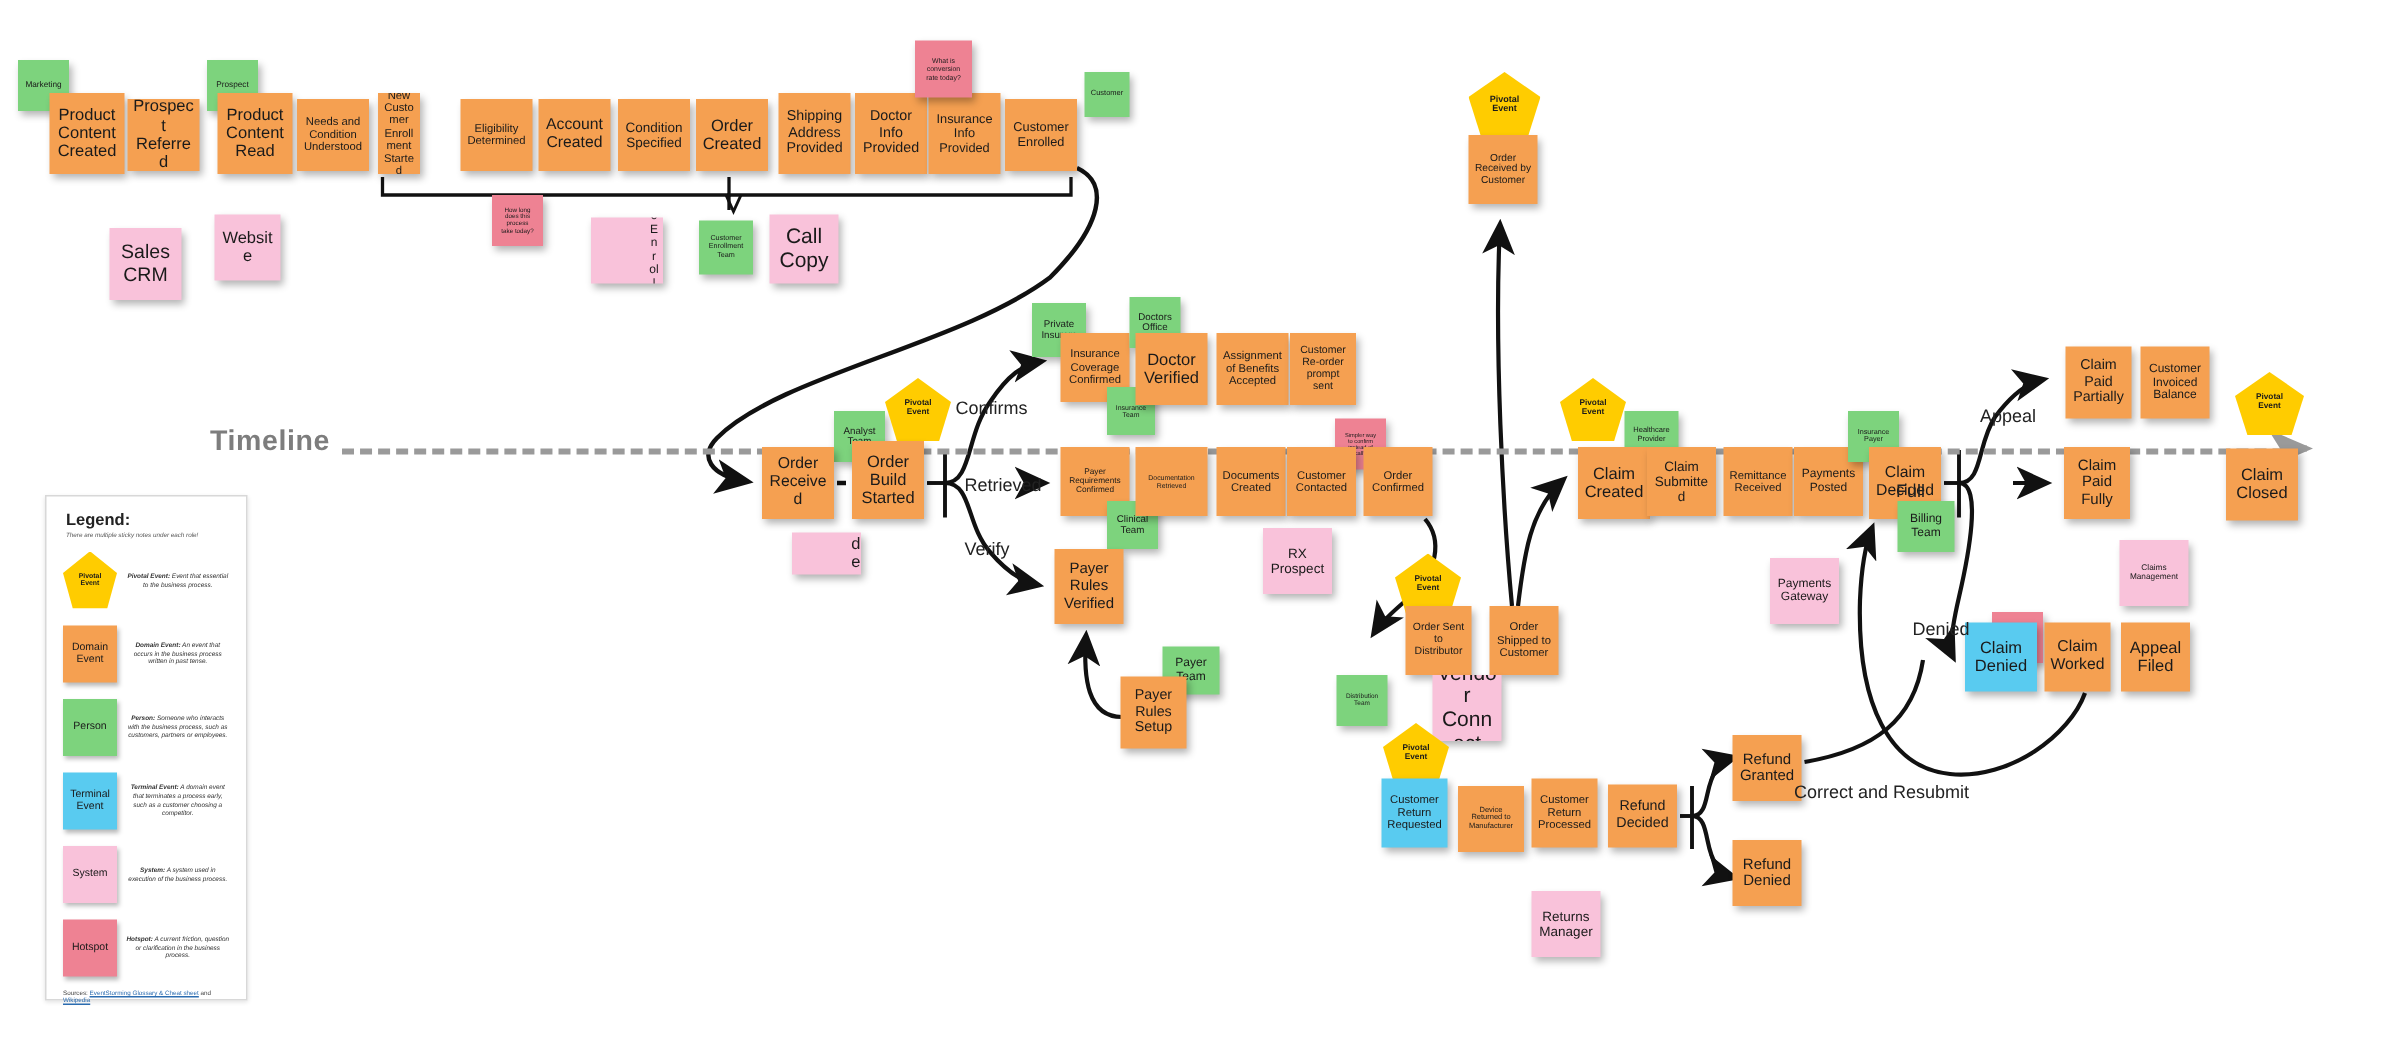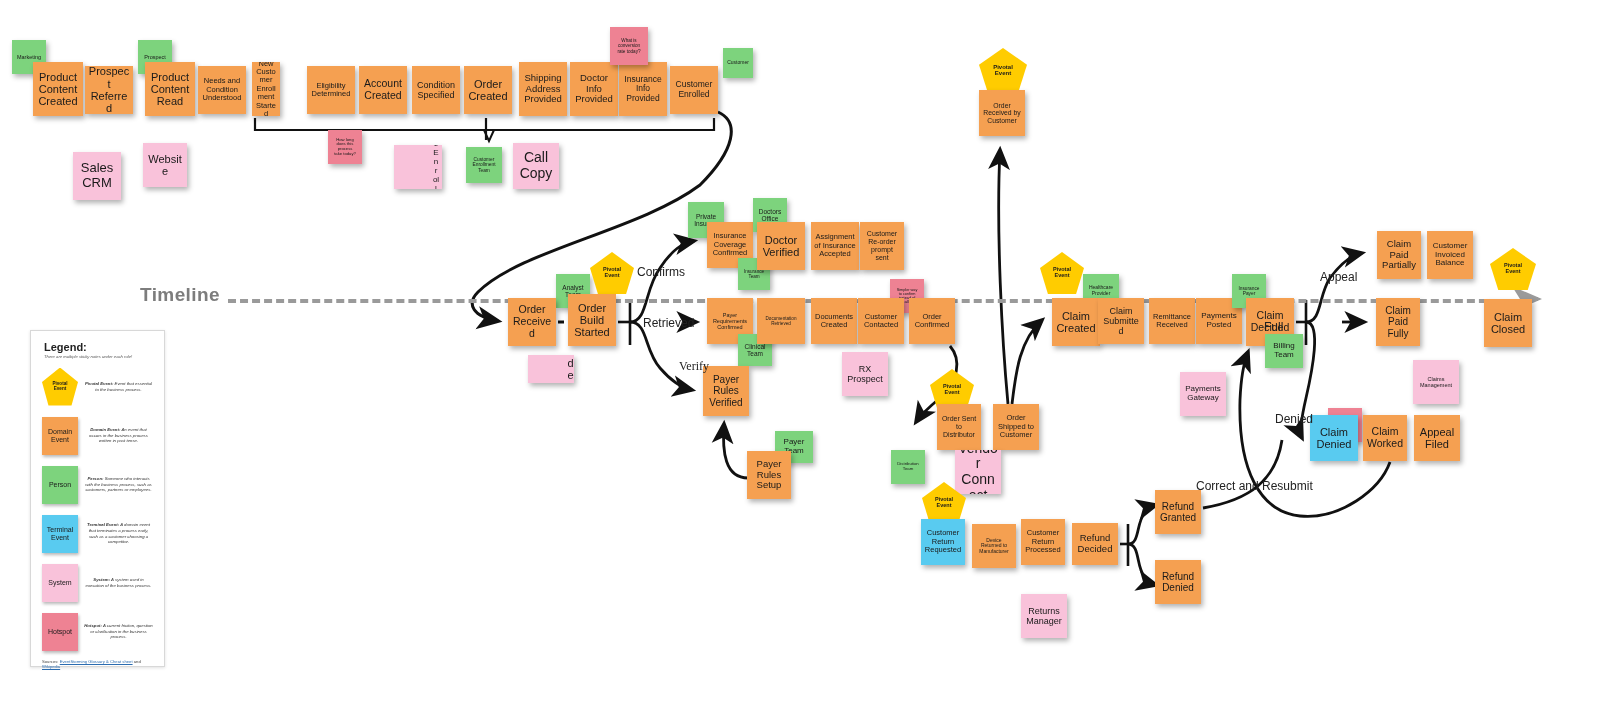--- a/index.html
+++ b/index.html
@@ -254,21 +254,21 @@
       <div class="note domain" style="left: 707px; top: 222px; width: 46px; height: 46px; font-size: 7.5px;">Insurance
 Coverage
 Confirmed</div>
       <div class="note person" style="left: 738px; top: 258px; width: 32px; height: 32px; font-size: 4.6px;">Insurance
 Team</div>
       <div class="note person" style="left: 753px; top: 198px; width: 34px; height: 34px; font-size: 6.5px;">Doctors
 Office</div>
       <div class="note domain" style="left: 757px; top: 222px; width: 48px; height: 48px; font-size: 11px;">Doctor
 Verified</div>
       <div class="note domain" style="left: 811px; top: 222px; width: 48px; height: 48px; font-size: 7.5px;">Assignment
-of Insurance
+of Benefits
 Accepted</div>
       <div class="note domain" style="left: 860px; top: 222px; width: 44px; height: 48px; font-size: 7px;">Customer
 Re-order
 prompt
 sent</div>
       <div class="note person" style="left: 556px; top: 274px; width: 34px; height: 34px; font-size: 6.5px;">Analyst
 Team</div>
       <div class="pivotal" style="left: 590px; top: 252px; width: 44px; height: 42px; font-size: 5.5px;">Pivotal
 Event</div>
       <div class="note domain" style="left: 508px; top: 298px; width: 48px; height: 48px; font-size: 10.5px;">Order
@@ -377,25 +377,25 @@
       <div class="note domain" style="left: 1155px; top: 560px; width: 46px; height: 44px; font-size: 10px;">Refund
 Denied</div>
       <div class="note system" style="left: 1021px; top: 594px; width: 46px; height: 44px; font-size: 9px;">Returns
 Manager</div>
       <div class="note system" style="left: 528px; top: 355px; width: 46px; height: 28px; font-size: 11px; padding-left: 42px;">Orders</div>
     </div>
 
   <div id="labels-layer">
       <div class="conn-label" style="left: 637px; top: 265px;">Confirms</div>
       <div class="conn-label" style="left: 643px; top: 316px;">Retrieved</div>
-      <div class="conn-label" style="left: 679px; top: 359px; font-family: Liberation Serif, serif;">Verify</div>
+      <div class="conn-label" style="left: 643px; top: 359px;">Verify</div>
       <div class="conn-label" style="left: 1320px; top: 270px;">Appeal</div>
       <div class="conn-label" style="left: 1264px; top: 320px;">Full</div>
       <div class="conn-label" style="left: 1275px; top: 412px;">Denied</div>
-      <div class="conn-label" style="left: 1196px; top: 479px;">Correct and Resubmit</div>
+      <div class="conn-label" style="left: 1196px; top: 521px;">Correct and Resubmit</div>
     </div>
 
   <div id="legend">
     <div class="lg-title">Legend:</div>
     <div class="lg-sub">There are multiple sticky notes under each role!</div>
     <div id="legend-rows">
         <div class="lg-row">
           <div class="lg-swatch pent">Pivotal
 Event</div>
           <div class="lg-desc"><b>Pivotal Event:</b> Event that essential to the business process.</div>

